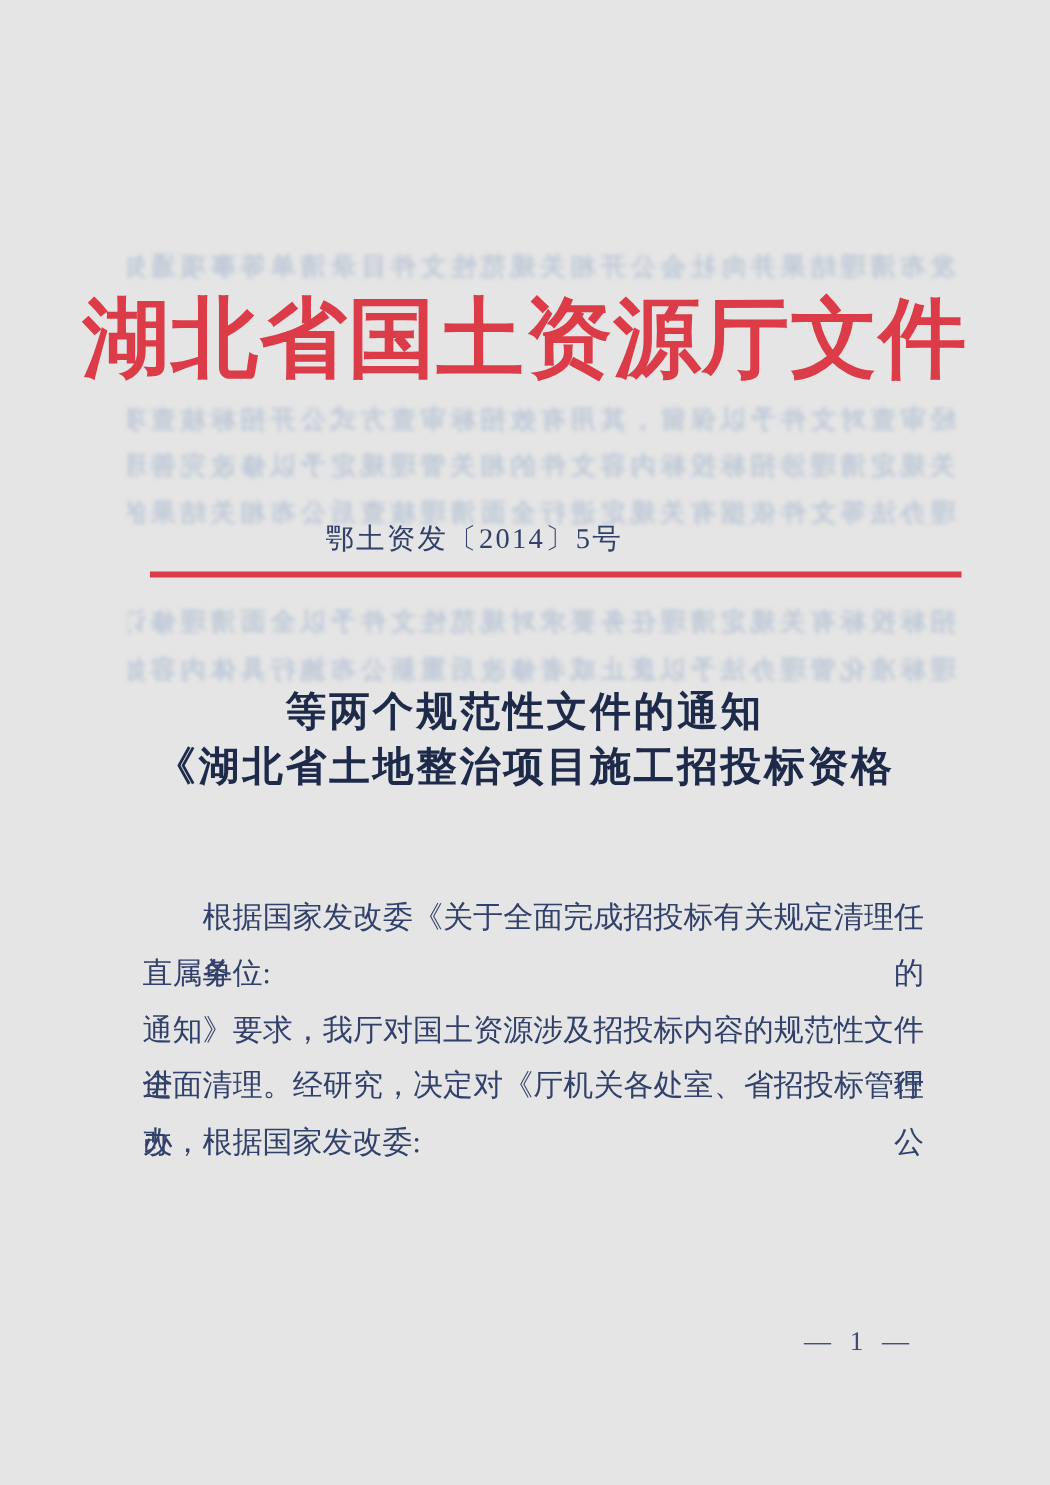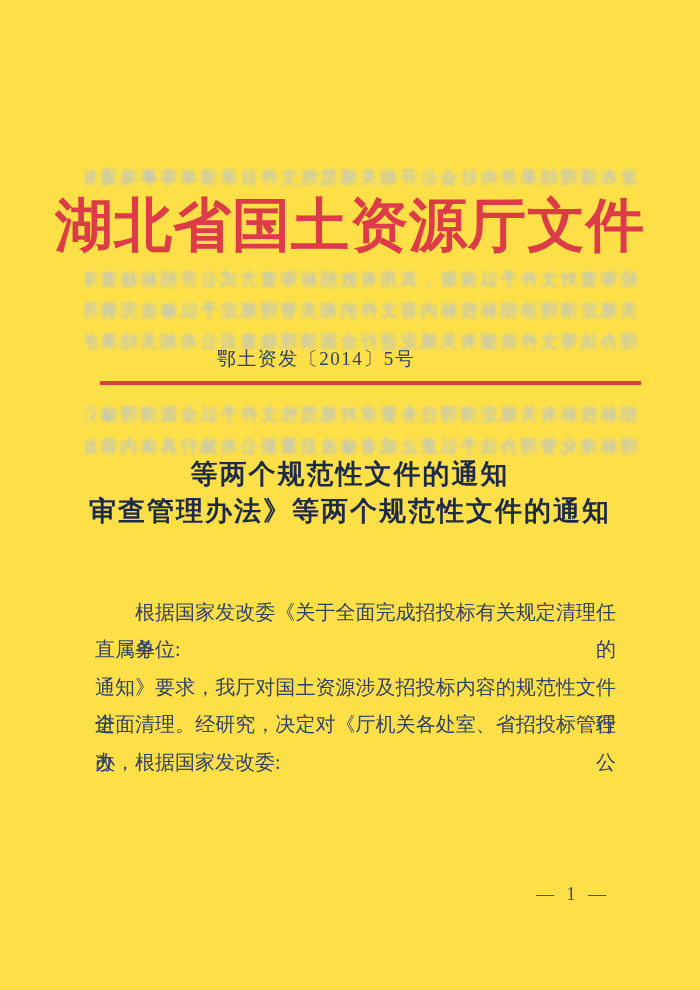--- a/index.html
+++ b/index.html
@@ -7,21 +7,21 @@
     --title-ink:#1d2a4a;
     --body-ink:#31416b;
     --bleed-ink:#b5c2d4;
   }
   *{margin:0;padding:0;box-sizing:border-box;}
   html,body{background:#888;}
   .page{
     position:relative;
     width:700px;height:990px;
     margin:0 auto;
-    background:#fde047;
+    background:#e5e5e5;
     overflow:hidden;
     font-family:"Liberation Serif","DejaVu Serif",serif;
   }
   
   .bleed-row{
     position:absolute;
     left:85px;width:552px;height:20px;
     color:var(--bleed-ink);
     font-size:17px;font-weight:bold;
     letter-spacing:3px;
@@ -107,21 +107,21 @@
   <div class="bleed-row" style="top:435px">理标准化管理办法予以废止或者修改后重新公布施行具体内容如</div>
 
   <div class="letterhead">湖北省国土资源厅文件</div>
 
   <div class="doc-number">鄂土资发〔2014〕5号</div>
 
   <div class="red-rule"></div>
 
   <div class="notice-title">
     <div>等两个规范性文件的通知</div>
-    <div>审查管理办法》等两个规范性文件的通知</div>
+    <div>《湖北省土地整治项目施工招投标资格</div>
   </div>
 
   <div class="body-text">
     <div class="line j indent">根据国家发改委《关于全面完成招投标有关规定清理任务的</div>
     <div class="line">直属单位:</div>
     <div class="line j">通知》要求，我厅对国土资源涉及招投标内容的规范性文件进行</div>
     <div class="line j">全面清理。经研究，决定对《厅机关各处室、省招投标管理办公</div>
     <div class="line">改，根据国家发改委:</div>
   </div>
 

